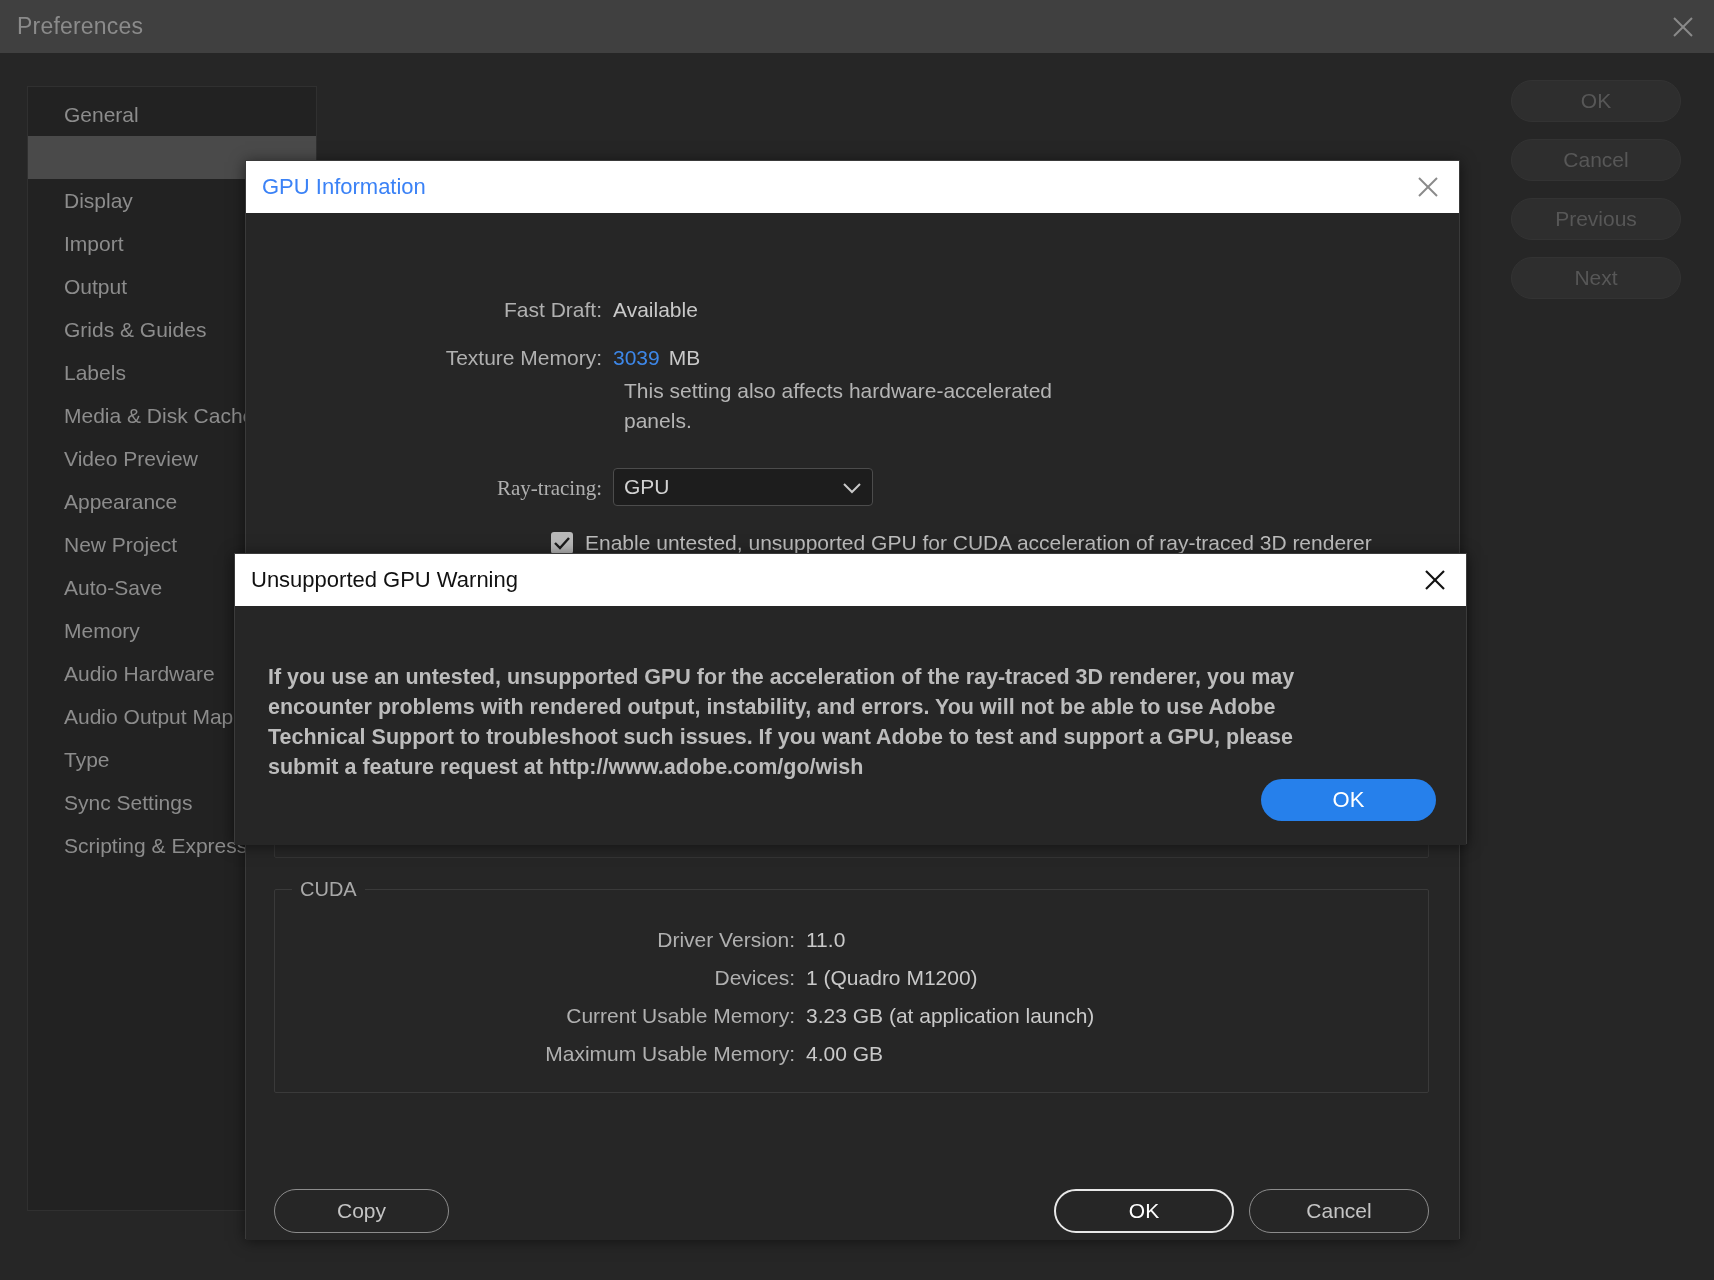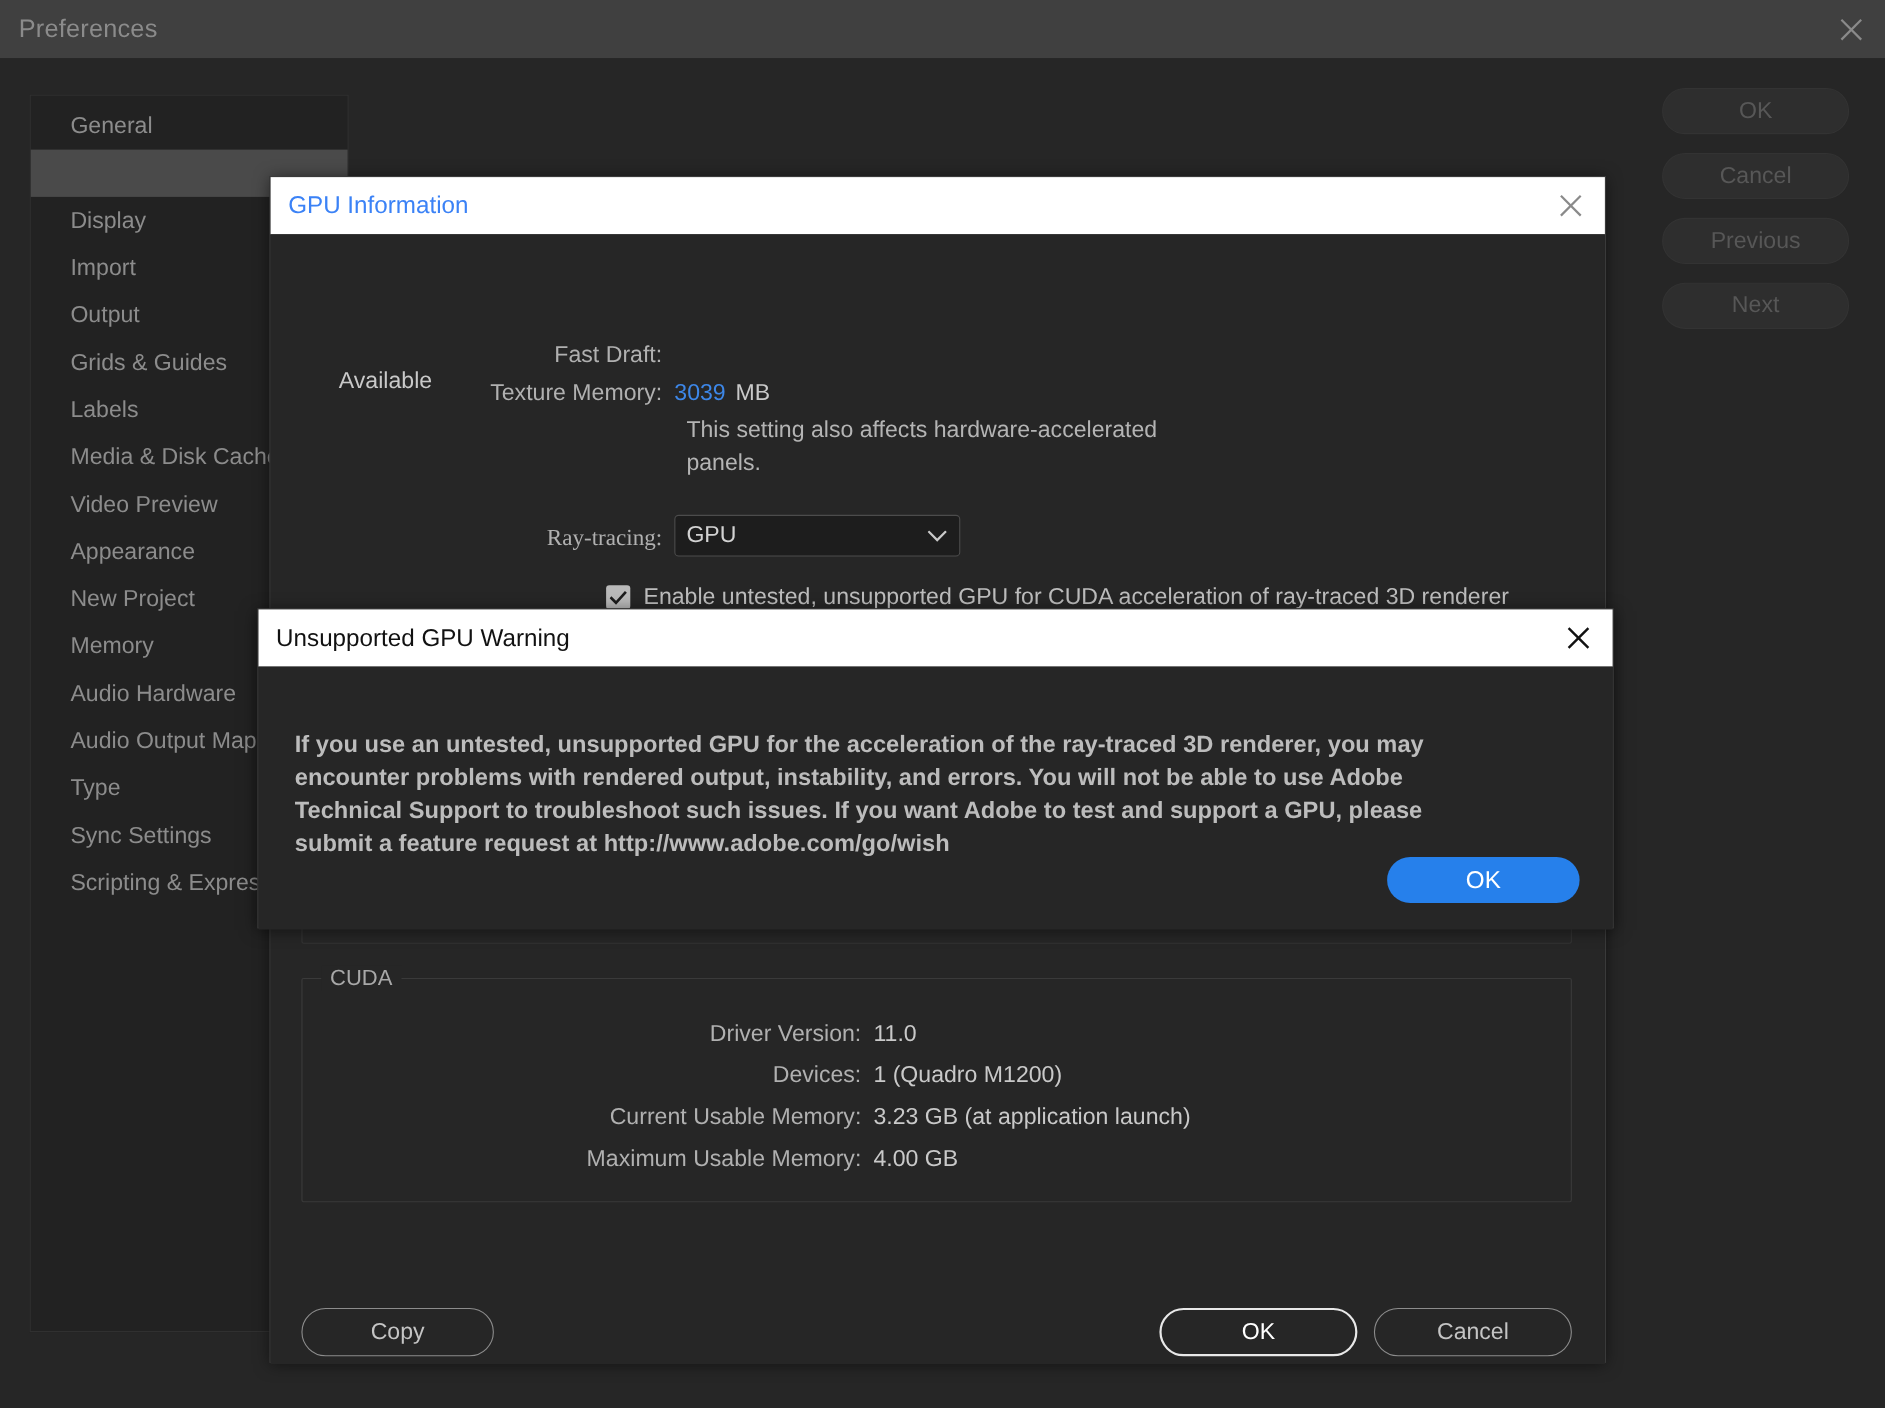--- a/index.html
+++ b/index.html
@@ -141,21 +141,21 @@
   .kv-label {
     width: 305px;
     text-align: right;
     padding-right: 11px;
     color: #b0b0b0;
     flex: none;
   }
   .kv-value { color: #c9c9c9; }
   .kv-value.blue { color: #3d87e8; }
 
-  #fast-draft-row { position: absolute; left: 62px; top: 98px; width: 900px; flex-direction: column; }
+  #fast-draft-row { position: absolute; left: 62px; top: 85px; width: 900px; }
   #texture-block  { position: absolute; left: 62px; top: 133px; width: 1000px; }
   #texture-note {
     margin-left: 316px;
     color: #b4b4b4;
     line-height: 30px;
     max-width: 445px;
   }
   #raytrace-row {
     position: absolute; left: 62px; top: 255px;
     display: flex; align-items: center;
@@ -215,21 +215,21 @@
     border-radius: 2px;
   }
   #cuda-group .grp-legend {
     position: absolute; left: 18px; top: 0;
     background: #262626;
     padding: 0 8px;
     font-size: 20px;
     color: #a8a8a8;
   }
   #cuda-rows {
-    position: absolute; left: 0; top: 50px;
+    position: absolute; left: 12px; top: 50px;
     width: 100%;
   }
   #cuda-rows .kv-row { margin-bottom: 14px; }
   #cuda-rows .kv-label { width: 520px; }
 
   
   #gpu-footer {
     position: absolute;
     left: 28px; bottom: 28px;
     width: 1155px; height: 44px;
@@ -329,20 +329,23 @@
           <span>Media &amp; Disk Cache</span>
         </div>
       <div class="side-item">
           <span>Video Preview</span>
         </div>
       <div class="side-item">
           <span>Appearance</span>
         </div>
       <div class="side-item">
           <span>New Project</span>
+        </div>
+      <div class="side-item">
+          <span>Auto-Save</span>
         </div>
       <div class="side-item">
           <span>Memory</span>
         </div>
       <div class="side-item">
           <span>Audio Hardware</span>
         </div>
       <div class="side-item">
           <span>Audio Output Mappi</span>
         </div>

